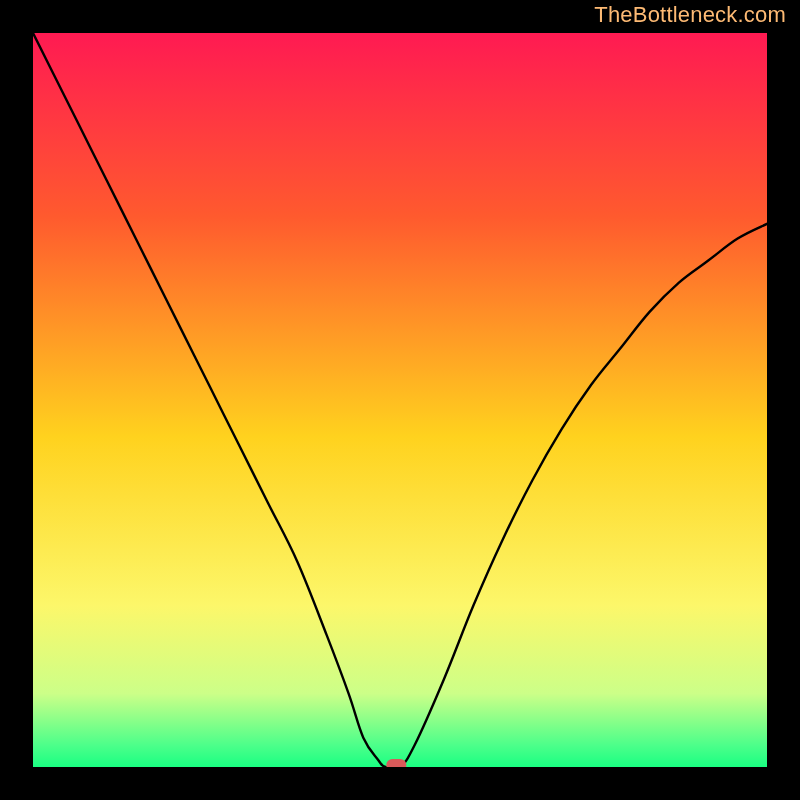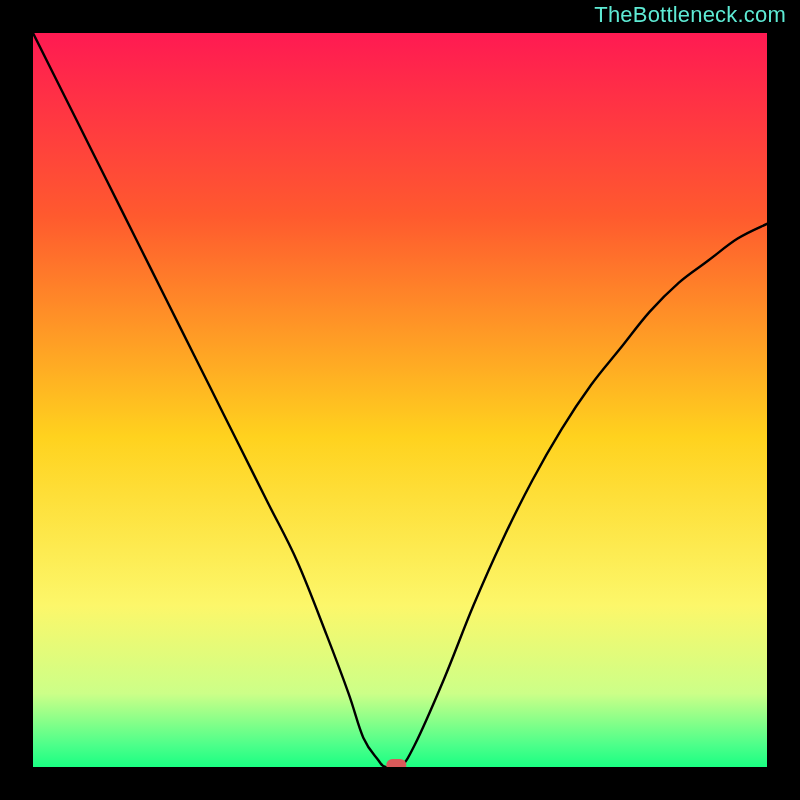--- a/index.html
+++ b/index.html
@@ -14,21 +14,21 @@
   .outer {
     position: relative;
     width: 800px;
     height: 800px;
     background: #000;
   }
   .watermark {
     position: absolute;
     top: 2px;
     right: 14px;
-    color: #5eead4;
+    color: #fdba74;
     font-size: 22px;
     font-weight: 500;
     letter-spacing: 0.2px;
     user-select: none;
   }
   .plot-frame {
     position: absolute;
     left: 33px;
     top: 33px;
     width: 734px;

